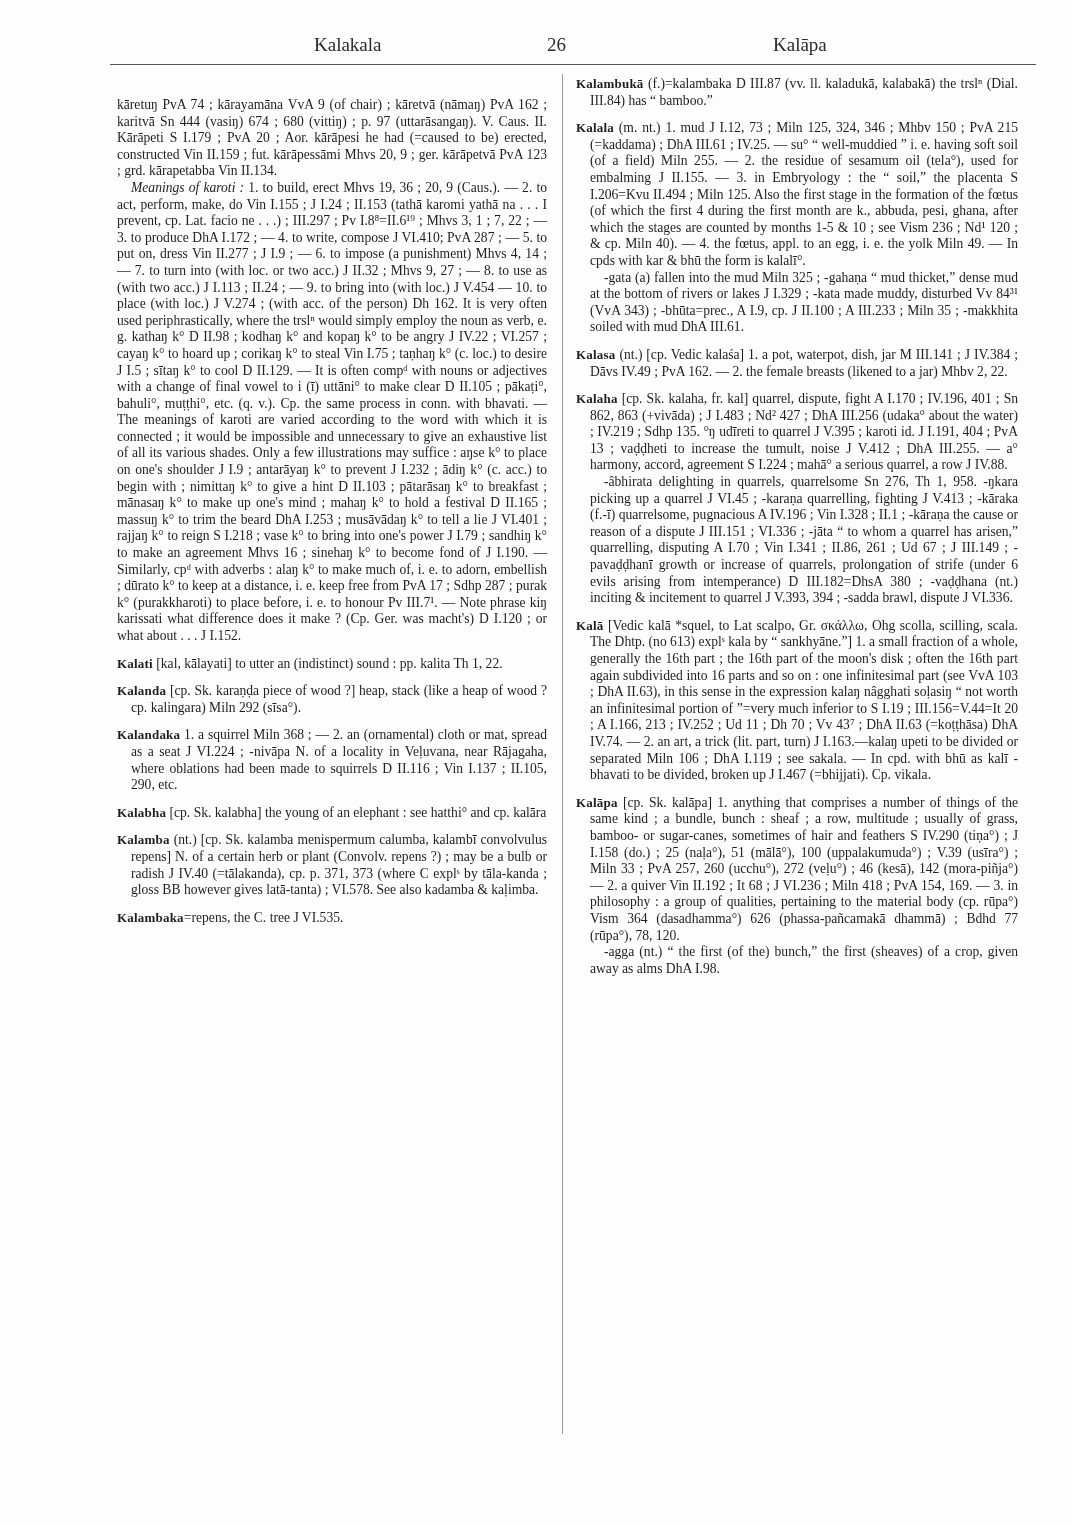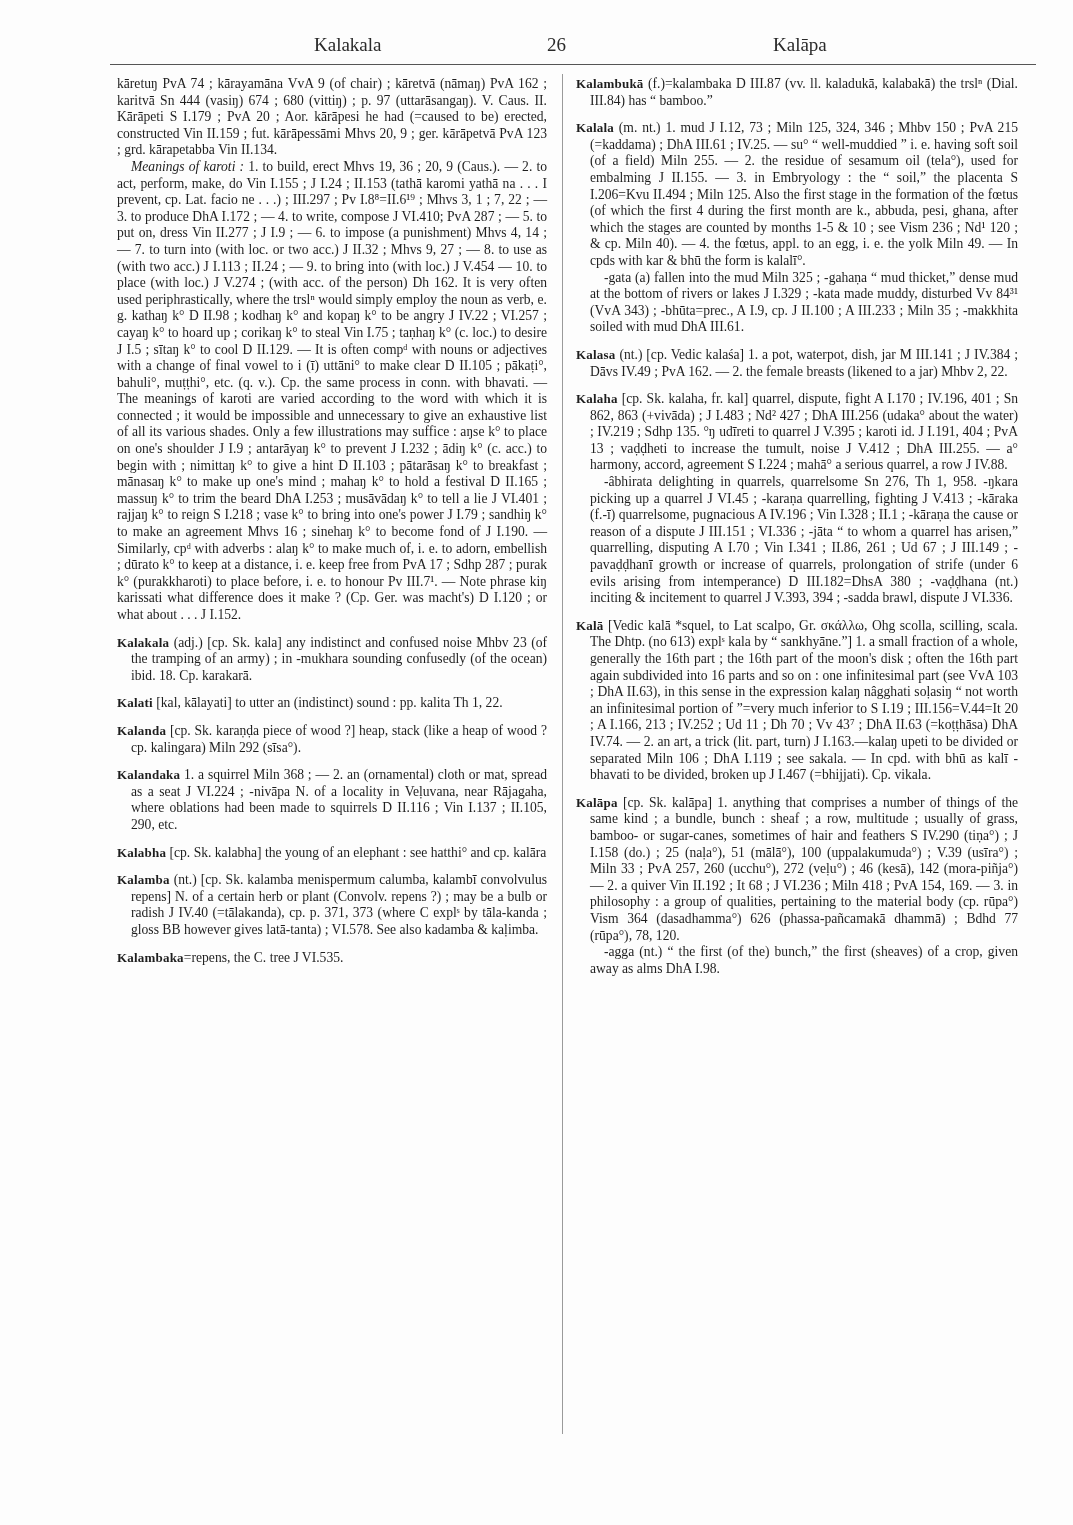--- a/index.html
+++ b/index.html
@@ -17,21 +17,21 @@
   .header .right { position: absolute; left: 663px; top: 4px; }
   .rule {
     position: absolute; left: 110px; top: 64px; width: 926px; height: 0;
     border-top: 1.5px solid #555;
   }
   .col {
     position: absolute; top: 76px;
     font-size: 13.6px; line-height: 16.6px;
     text-align: justify; hyphens: none;
   }
-  .col-left { left: 117px; width: 430px; }
+  .col-left { left: 117px; width: 430px; margin-top: 21px; }
   .col-right { left: 576px; width: 442px; }
   .sep {
     position: absolute; left: 562px; top: 74px; width: 0; height: 1360px;
     border-left: 1px solid #9a9a9a;
   }
   .entry { margin: 0 0 11px 0; padding-left: 14px; text-indent: -14px; }
   .cont { margin: 0; padding-left: 0; text-indent: 0; }
   .para { text-indent: 14px; margin: 0 0 11px 0; }
   .hw { font-weight: bold; font-family: Liberation Serif, serif; font-size: 13px; letter-spacing: 0.2px; }
   .it { font-style: italic; }
@@ -44,21 +44,20 @@
   <span class="center">26</span>
   <span class="right">Kalāpa</span>
 </div>
 <div class="rule"></div>
 <div class="sep"></div>
 
 <div class="col col-left">
   <p class="cont">kāretuŋ PvA 74 ; kārayamāna VvA 9 (of chair) ; kāretvā (nāmaŋ) PvA 162 ; karitvā Sn 444 (vasiŋ) 674 ; 680 (vittiŋ) ; p. 97 (uttarāsangaŋ). V. Caus. II. Kārāpeti S I.179 ; PvA 20 ; Aor. kārāpesi he had (=caused to be) erected, constructed Vin II.159 ; fut. kārāpessāmi Mhvs 20, 9 ; ger. kārāpetvā PvA 123 ; grd. kārapetabba Vin II.134.</p>
   <p class="para"><span class="it">Meanings of karoti :</span><span> 1. to build, erect Mhvs 19, 36 ; 20, 9 (Caus.). — 2. to act, perform, make, do Vin I.155 ; J I.24 ; II.153 (tathā karomi yathā na . . . I prevent, cp. Lat. facio ne . . .) ; III.297 ; Pv I.8⁸=II.6¹⁹ ; Mhvs 3, 1 ; 7, 22 ; — 3. to produce DhA I.172 ; — 4. to write, compose J VI.410; PvA 287 ; — 5. to put on, dress Vin II.277 ; J I.9 ; — 6. to impose (a punishment) Mhvs 4, 14 ; — 7. to turn into (with loc. or two acc.) J II.32 ; Mhvs 9, 27 ; — 8. to use as (with two acc.) J I.113 ; II.24 ; — 9. to bring into (with loc.) J V.454 — 10. to place (with loc.) J V.274 ; (with acc. of the person) Dh 162. It is very often used periphrastically, where the trslⁿ would simply employ the noun as verb, e. g. kathaŋ k° D II.98 ; kodhaŋ k° and kopaŋ k° to be angry J IV.22 ; VI.257 ; cayaŋ k° to hoard up ; corikaŋ k° to steal Vin I.75 ; taṇhaŋ k° (c. loc.) to desire J I.5 ; sītaŋ k° to cool D II.129. — It is often compᵈ with nouns or adjectives with a change of final vowel to i (ī) uttāni° to make clear D II.105 ; pākaṭi°, bahuli°, muṭṭhi°, etc. (q. v.). Cp. the same process in conn. with bhavati. — The meanings of karoti are varied according to the word with which it is connected ; it would be impossible and unnecessary to give an exhaustive list of all its various shades. Only a few illustrations may suffice : aŋse k° to place on one's shoulder J I.9 ; antarāyaŋ k° to prevent J I.232 ; ādiŋ k° (c. acc.) to begin with ; nimittaŋ k° to give a hint D II.103 ; pātarāsaŋ k° to breakfast ; mānasaŋ k° to make up one's mind ; mahaŋ k° to hold a festival D II.165 ; massuŋ k° to trim the beard DhA I.253 ; musāvādaŋ k° to tell a lie J VI.401 ; rajjaŋ k° to reign S I.218 ; vase k° to bring into one's power J I.79 ; sandhiŋ k° to make an agreement Mhvs 16 ; sinehaŋ k° to become fond of J I.190. — Similarly, cpᵈ with adverbs : alaŋ k° to make much of, i. e. to adorn, embellish ; dūrato k° to keep at a distance, i. e. keep free from PvA 17 ; Sdhp 287 ; purak k° (purakkharoti) to place before, i. e. to honour Pv III.7¹. — Note phrase kiŋ karissati what difference does it make ? (Cp. Ger. was macht's) D I.120 ; or what about . . . J I.152.</span></p>
 
-  <p class="entry"><span class="hw">Kalakala</span><span> (adj.) [cp. Sk. kala] any indistinct and confused noise Mhbv 23 (of the tramping of an army) ; in -mukhara sounding confusedly (of the ocean) ibid. 18. Cp. karakarā.</span></p>
   <p class="entry"><span class="hw">Kalati</span><span> [kal, kālayati] to utter an (indistinct) sound : pp. kalita Th 1, 22.</span></p>
   <p class="entry"><span class="hw">Kalanda</span><span> [cp. Sk. karaṇḍa piece of wood ?] heap, stack (like a heap of wood ? cp. kalingara) Miln 292 (sīsa°).</span></p>
   <p class="entry"><span class="hw">Kalandaka</span><span> 1. a squirrel Miln 368 ; — 2. an (ornamental) cloth or mat, spread as a seat J VI.224 ; -nivāpa N. of a locality in Veḷuvana, near Rājagaha, where oblations had been made to squirrels D II.116 ; Vin I.137 ; II.105, 290, etc.</span></p>
   <p class="entry"><span class="hw">Kalabha</span><span> [cp. Sk. kalabha] the young of an elephant : see hatthi° and cp. kalāra</span></p>
   <div class="entry" style="margin-bottom:11px">
     <span class="hw">Kalamba</span><span> (nt.) [cp. Sk. kalamba menispermum calumba, kalambī convolvulus repens] N. of a certain herb or plant (Convolv. repens ?) ; may be a bulb or radish J IV.40 (=tālakanda), cp. p. 371, 373 (where C explˢ by tāla-kanda ; gloss BB however gives latā-tanta) ; VI.578. See also kadamba &amp; kaḷimba.</span>
   </div>
   <p class="entry"><span class="hw">Kalambaka</span><span>=repens, the C. tree J VI.535.</span></p>
 </div>
 

